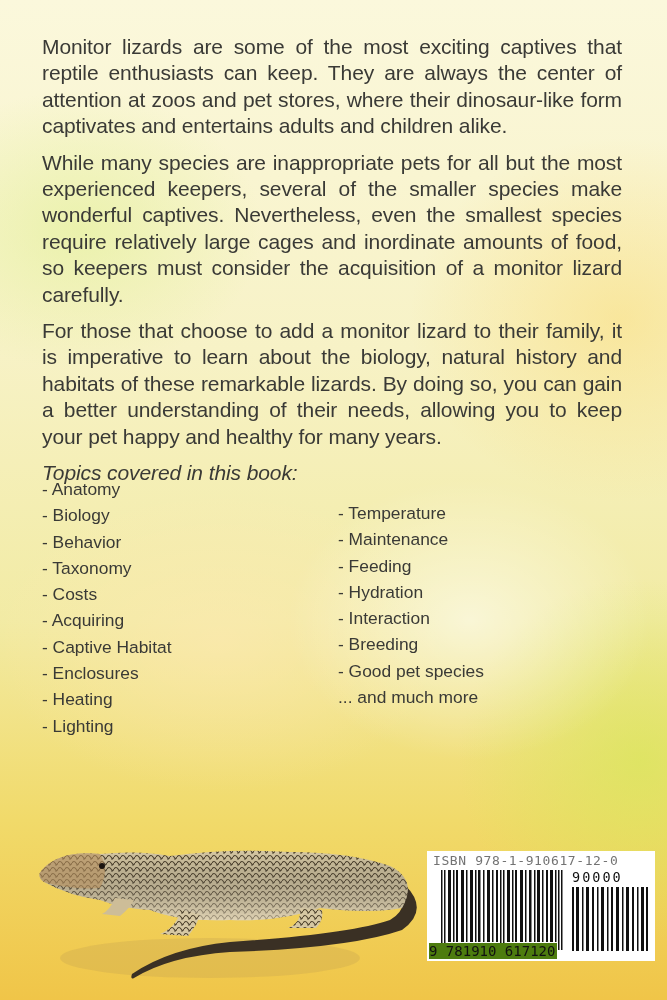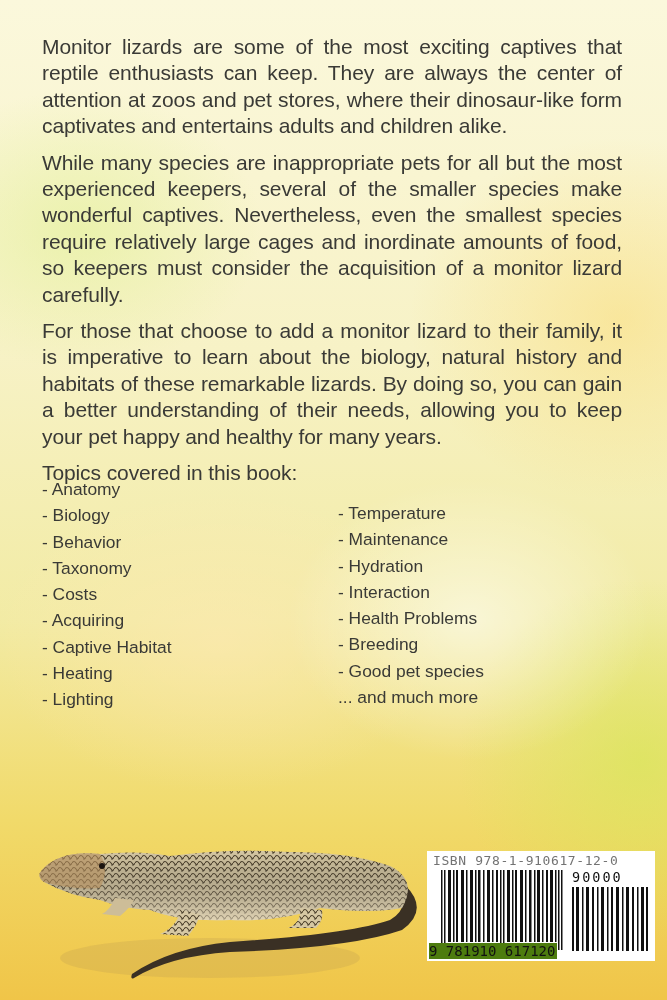--- a/index.html
+++ b/index.html
@@ -14,21 +14,21 @@
       radial-gradient(ellipse 260px 260px at 640px 760px, rgba(215,230,90,0.7), rgba(215,230,90,0) 70%),
       linear-gradient(180deg, #fbf8dc 0%, #f7f2c6 35%, #f2eba4 62%, #f1da6a 82%, #f0c548 100%);
     font-family: "Liberation Sans", "DejaVu Sans", sans-serif;
     color: #3a3a36;
   }
   .text-block {
     position: absolute; left: 42px; top: 34px; width: 580px;
     font-size: 21px; line-height: 26.4px; letter-spacing: -0.1px;
   }
   .text-block p { margin: 0 0 10px 0; text-align: justify; }
-  .topics-heading { margin: 0 0 10px 0; }
+  .topics-heading { margin: 0 0 10px 0; font-style: italic; }
   .topics {
     position: absolute; left: 42px; top: 476px; width: 600px;
     display: flex; font-size: 17.4px; line-height: 26.3px;
   }
   .topics .col1 { width: 296px; }
   .topics .col2 { width: 290px; margin-top: 24px; }
   .topics div.item { white-space: nowrap; }
   .lizard { position: absolute; left: 30px; top: 830px; width: 400px; height: 160px; }
   .barcode {
     position: absolute; left: 427px; top: 851px; width: 228px; height: 110px;
@@ -66,29 +66,30 @@
 
   <div class="topics">
     <div class="col1">
       <div class="item">- Anatomy</div>
       <div class="item">- Biology</div>
       <div class="item">- Behavior</div>
       <div class="item">- Taxonomy</div>
       <div class="item">- Costs</div>
       <div class="item">- Acquiring</div>
       <div class="item">- Captive Habitat</div>
+      <div class="item">- Enclosures</div>
       <div class="item">- Heating</div>
       <div class="item">- Lighting</div>
     </div>
     <div class="col2">
       <div class="item">- Temperature</div>
       <div class="item">- Maintenance</div>
+      <div class="item">- Feeding</div>
       <div class="item">- Hydration</div>
       <div class="item">- Interaction</div>
-      <div class="item">- Health Problems</div>
       <div class="item">- Breeding</div>
       <div class="item">- Good pet species</div>
       <div class="item">... and much more</div>
     </div>
   </div>
 
   <svg class="lizard" viewBox="0 0 400 160">
     <defs>
       <pattern id="scales" width="7" height="6" patternUnits="userSpaceOnUse">
         <rect width="7" height="6" fill="#d6c8a4"></rect>

